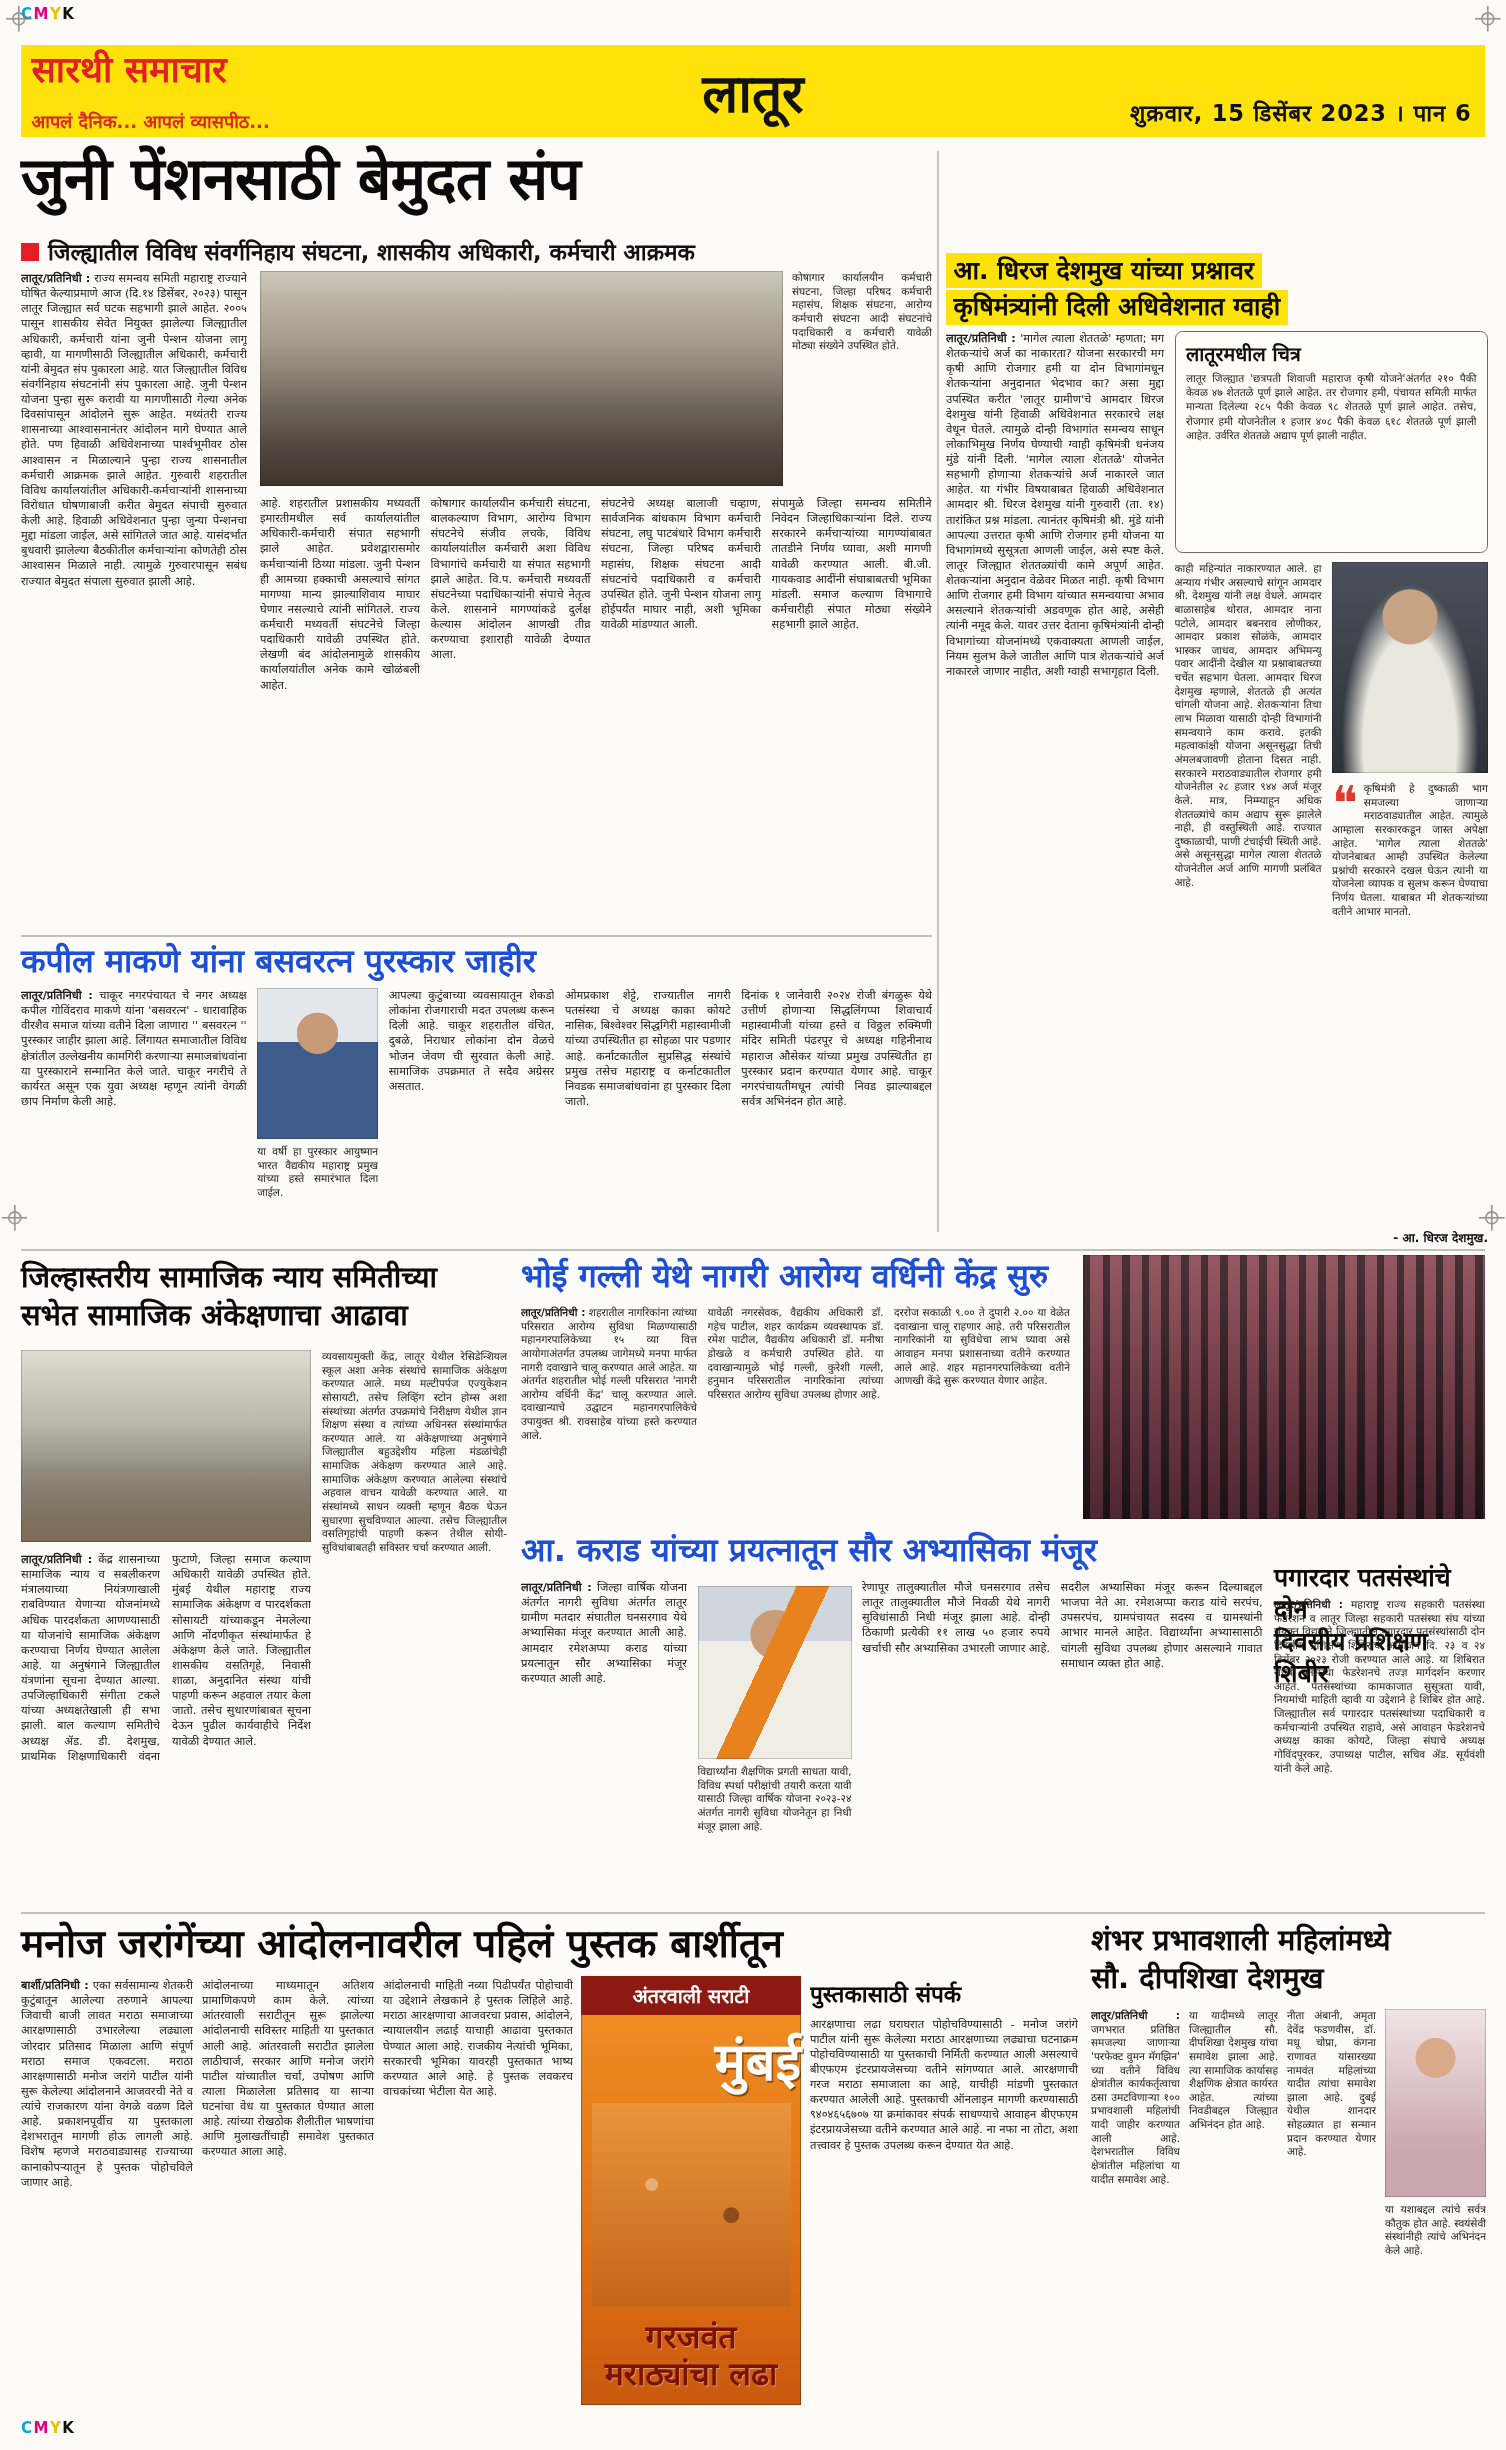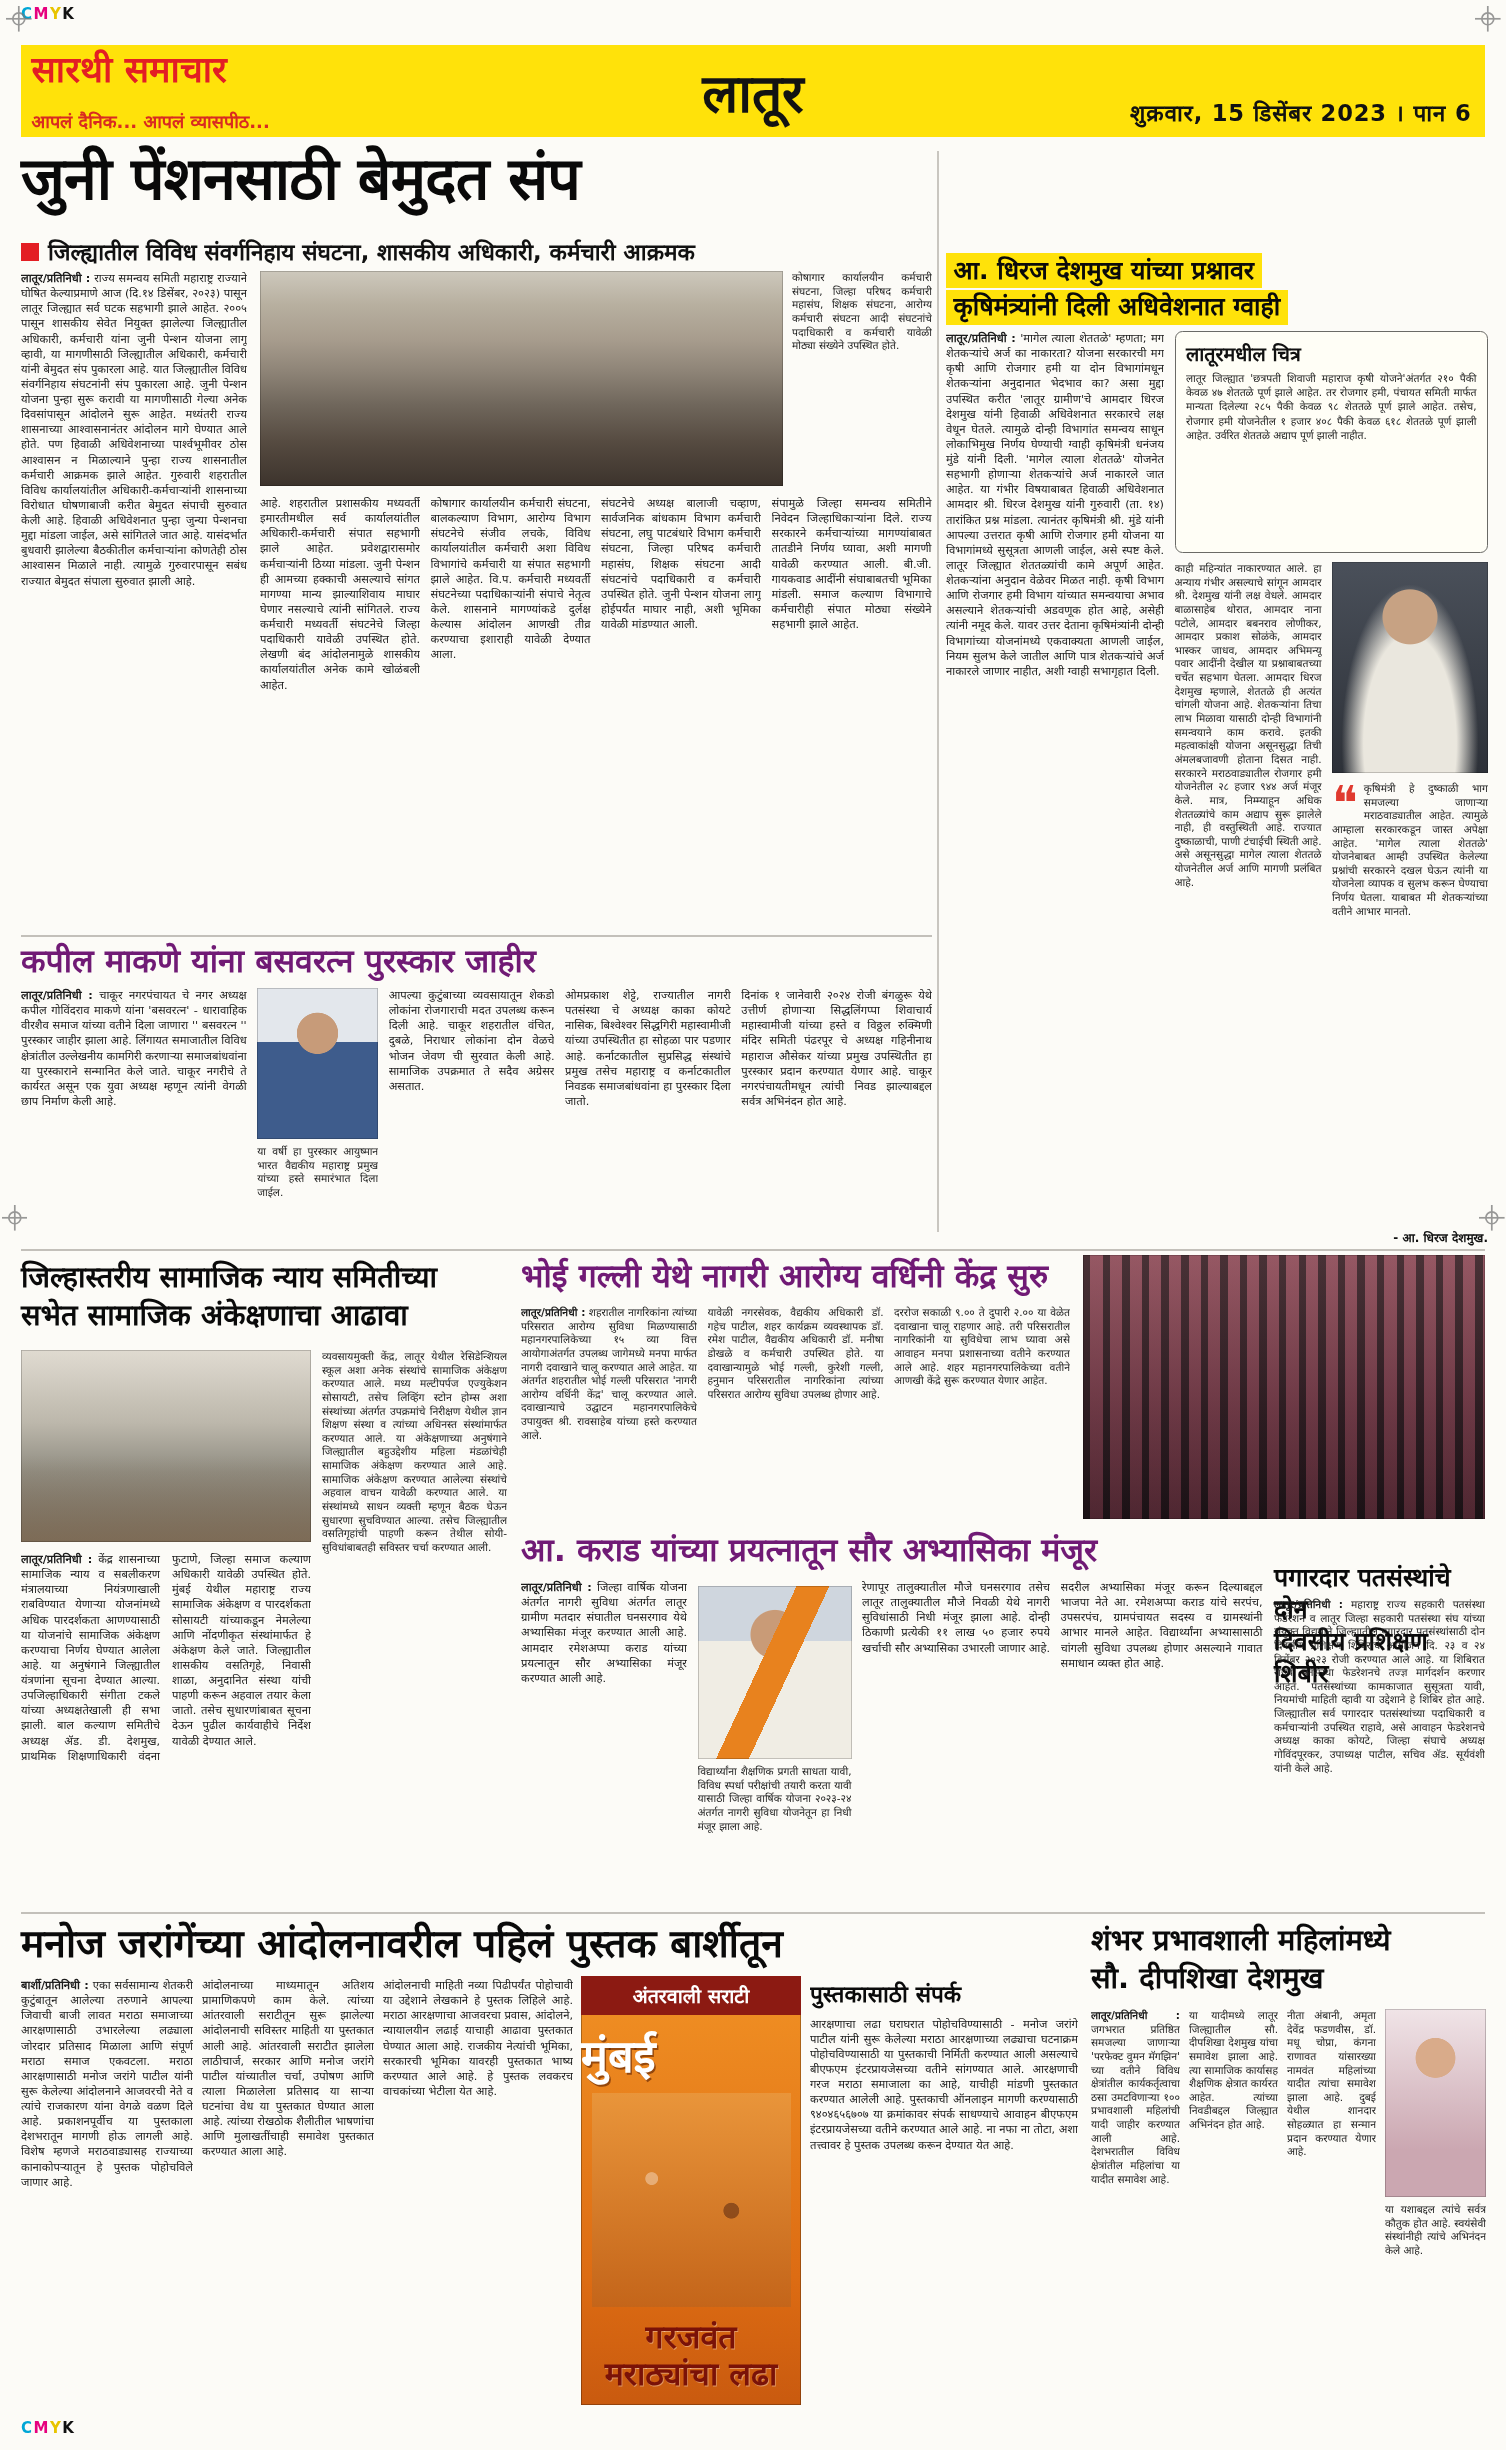--- a/index.html
+++ b/index.html
@@ -14,21 +14,21 @@
   
   .masthead{left:21px;top:45px;width:1464px;height:92px;background:#ffe20a;display:flex;}
   .mh-left{padding:6px 15px 4.5px 10.5px;display:flex;flex-direction:column;justify-content:space-between;}
   .paper-name{font-size:36px;font-weight:bold;color:#e31e24;line-height:1.05;}
   .tagline{font-size:18px;font-weight:bold;color:#d92a21;}
   .mh-center{position:absolute;left:0;right:0;top:0;height:92px;display:flex;align-items:center;justify-content:center;font-size:53px;font-weight:bold;color:#121212;pointer-events:none;}
   .mh-right{margin-left:auto;align-self:flex-end;padding:0 13.6px 9px 0;font-size:22.6px;font-weight:bold;color:#111;letter-spacing:0.8px;}
   
   .h-main{font-size:59px;font-weight:bold;color:#090909;line-height:1.05;letter-spacing:-0.8px;}
   .h-xl{font-size:39px;font-weight:bold;color:#0a0a0a;line-height:1.12;}
-  .h-l{font-size:32px;font-weight:bold;color:#701a75;line-height:1.1;}
+  .h-l{font-size:32px;font-weight:bold;color:#1d4ed8;line-height:1.1;}
   .h-m{font-size:29px;font-weight:bold;color:#0a0a0a;line-height:1.3;}
   .h-s{font-size:25px;font-weight:bold;color:#0a0a0a;line-height:1.28;}
   .hl-y{background:#ffe20a;padding:1.5px 7.5px;display:inline-block;}
   .subhead-main{display:flex;align-items:center;gap:9px;font-size:22.6px;font-weight:bold;color:#111;}
   .red-sq{width:18px;height:18px;background:#e31e24;flex:0 0 auto;}
   
   .sh-grid{display:grid;grid-template-columns:218px 147px 156px;grid-template-rows:222px 211px auto;column-gap:10.5px;row-gap:9px;}
   .info-box{border:1.5px solid #6a6a66;border-radius:7.5px;padding:7.5px 10.5px;background:#fffef6;overflow:hidden;}
   .info-box .ib-title{font-size:19.6px;font-weight:bold;color:#111;margin-bottom:4.5px;}
   .info-box .ib-text{font-size:10.5px;line-height:1.35;text-align:justify;color:#222;}
@@ -44,21 +44,21 @@
   .ph-meeting{background:linear-gradient(0deg,rgba(140,110,80,.55),rgba(140,110,80,0) 45%),linear-gradient(180deg,#e0dbd1,#bcb7ab 38%,#8f8c81 64%,#6b685e 100%);}
   .ph-deshmukh{background:radial-gradient(circle at 50% 26%,#c7a283 0 27px,rgba(0,0,0,0) 28px),radial-gradient(ellipse at 50% 86%,#eae7de 0 42%,rgba(0,0,0,0) 62%),linear-gradient(180deg,#4a505a,#2d3138);}
   .ph-kapil{background:radial-gradient(circle at 50% 30%,#c79b79 0 20.3px,rgba(0,0,0,0) 21px),linear-gradient(180deg,#e3e7ec 0 36%,#3e5c8c 36% 100%);}
   .ph-gate{background:repeating-linear-gradient(90deg,rgba(10,8,10,.55) 0 7.5px,rgba(150,60,80,.30) 7.5px 19.6px),linear-gradient(180deg,#96646c,#5a3740 58%,#2f1d23 100%);}
   .ph-karad{background:linear-gradient(115deg,rgba(0,0,0,0) 42%,#e8821e 42% 56%,rgba(0,0,0,0) 56%),radial-gradient(circle at 50% 28%,#c99b77 0 24px,rgba(0,0,0,0) 25px),linear-gradient(180deg,#cfd6de 0 32%,#f0ede4 32% 100%);}
   .ph-deepshikha{background:radial-gradient(circle at 50% 26%,#d9ab8a 0 19.6px,rgba(0,0,0,0) 20.3px),linear-gradient(180deg,#f0e4e7,#cba7b1 75%);}
   .ph-bookcrowd{background:radial-gradient(circle at 30% 40%,rgba(255,255,255,.35) 0 6px,rgba(0,0,0,0) 6.8px),radial-gradient(circle at 70% 55%,rgba(60,20,10,.45) 0 7.5px,rgba(0,0,0,0) 8.3px),linear-gradient(180deg,#e9953a,#c4651a);}
   
   .book{background:linear-gradient(180deg,#f19124,#dd6c13 70%,#c95a0f);display:flex;flex-direction:column;box-shadow:0 0 0 0.8px rgba(0,0,0,.35) inset;}
   .book-top{background:#8c1a12;color:#fff;font-weight:bold;font-size:19.6px;text-align:center;padding:6px 3px;}
-  .book-title{color:#ffffff;font-weight:bold;font-size:45px;text-align:left;margin-top:9px;text-shadow:1.5px 1.5px 0 rgba(90,30,0,.6);}
+  .book-title{color:#ffffff;font-weight:bold;font-size:52px;text-align:right;margin-top:9px;text-shadow:1.5px 1.5px 0 rgba(90,30,0,.6);}
   .book-mid{flex:1;margin:7.5px 10.5px;}
   .book-bottom{color:#7a1208;font-weight:bold;font-size:32px;line-height:1.15;text-align:center;padding:4.5px 6px 12px;text-shadow:0.8px 0.8px 0 rgba(255,255,255,.35);}
   .contact-title{font-size:22.6px;font-weight:bold;color:#0a0a0a;margin-bottom:7.5px;}
 </style>
 </head>
 <body>
 
 <div class="page">
 
   <div class="abs cmyk" style="left:21px;top:4.5px;"><span class="c">C</span><span class="m">M</span><span class="y">Y</span><span class="k">K</span></div>

